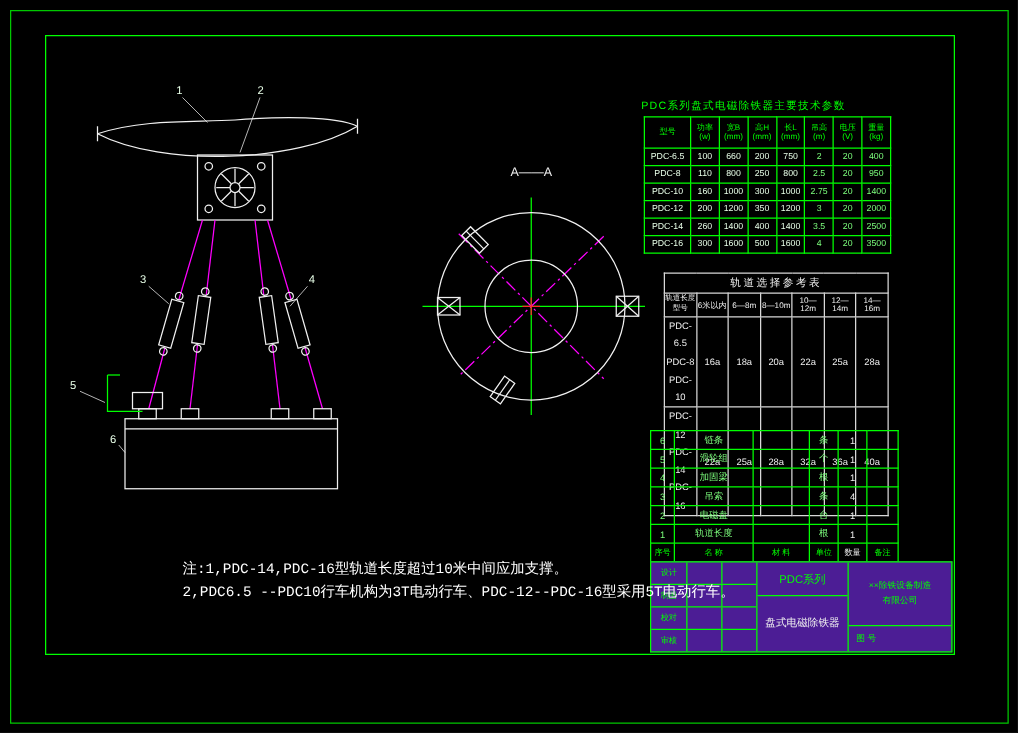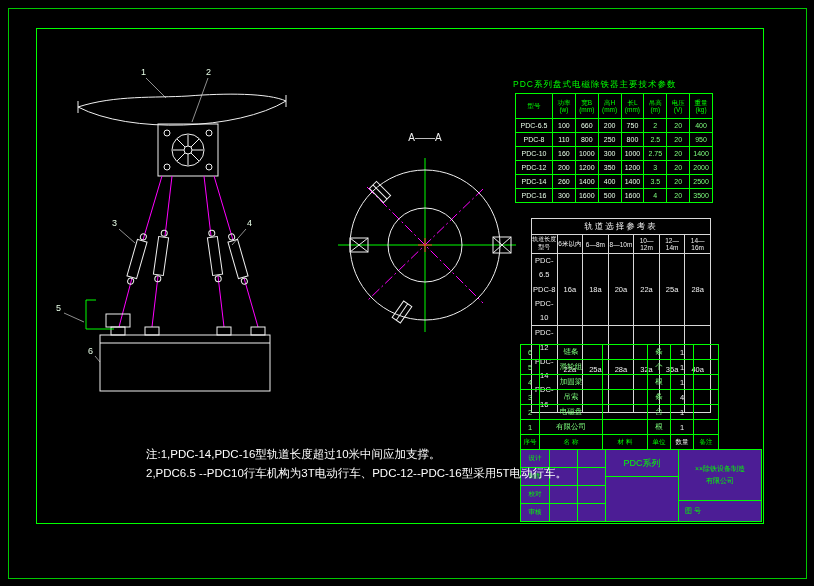--- a/index.html
+++ b/index.html
@@ -53,21 +53,21 @@
               display:flex;align-items:center;justify-content:center;}
   .tb-product{flex:1;color:#f0f0f0;font-size:8.5px;display:flex;align-items:center;
               justify-content:center;text-align:center;}
   .tb-right{flex:1;display:flex;flex-direction:column;}
   .tb-company{flex:1;color:#00ff00;font-size:7px;white-space:pre-line;display:flex;
               align-items:center;justify-content:center;text-align:center;line-height:1.7;}
   .tb-drawno{height:20px;border-top:1px solid #00ff00;color:#00ff00;font-size:7px;
               display:flex;align-items:center;padding-left:6px;}
 
   .notes{position:absolute;left:146px;top:447px;color:#ffffff;font-size:11.5px;
-              font-family:Liberation Sans, sans-serif;white-space:nowrap;}
+              font-family:Liberation Mono, monospace;white-space:nowrap;}
   .note-line2{margin-top:4px;}
 </style>
 </head>
 <body>
 
 <div class="canvas">
   <div class="outer-border"></div>
   <div class="frame"></div>
 
   <svg class="view" style="left:40px;top:50px;" width="320" height="350" viewBox="0 0 320 350">
@@ -357,21 +357,21 @@
         <tr>
           <td class="bom-no">2</td>
           <td class="bom-name">电磁盘</td>
           <td class="bom-mat"></td>
           <td class="bom-unit">台</td>
           <td class="bom-qty">1</td>
           <td class="bom-note"></td>
         </tr>
         <tr>
           <td class="bom-no">1</td>
-          <td class="bom-name">有限公司</td>
+          <td class="bom-name">轨道长度</td>
           <td class="bom-mat"></td>
           <td class="bom-unit">根</td>
           <td class="bom-qty">1</td>
           <td class="bom-note"></td>
         </tr>
         <tr class="bom-header">
           <td class="bom-no">序号</td>
           <td class="bom-name">名  称</td>
           <td class="bom-mat">材 料</td>
           <td class="bom-unit">单位</td>
@@ -399,20 +399,21 @@
           <span class="tb-cell"></span>
         </div>
       <div class="tb-row">
           <span class="tb-label">审核</span>
           <span class="tb-cell"></span>
           <span class="tb-cell"></span>
         </div>
     </div>
     <div class="tb-center">
       <div class="tb-series">PDC系列</div>
+      <div class="tb-product">盘式电磁除铁器</div>
     </div>
     <div class="tb-right">
       <div class="tb-company">××除铁设备制造
 有限公司</div>
       <div class="tb-drawno">
         <span>图 号</span>
       </div>
     </div>
   </div>
 

